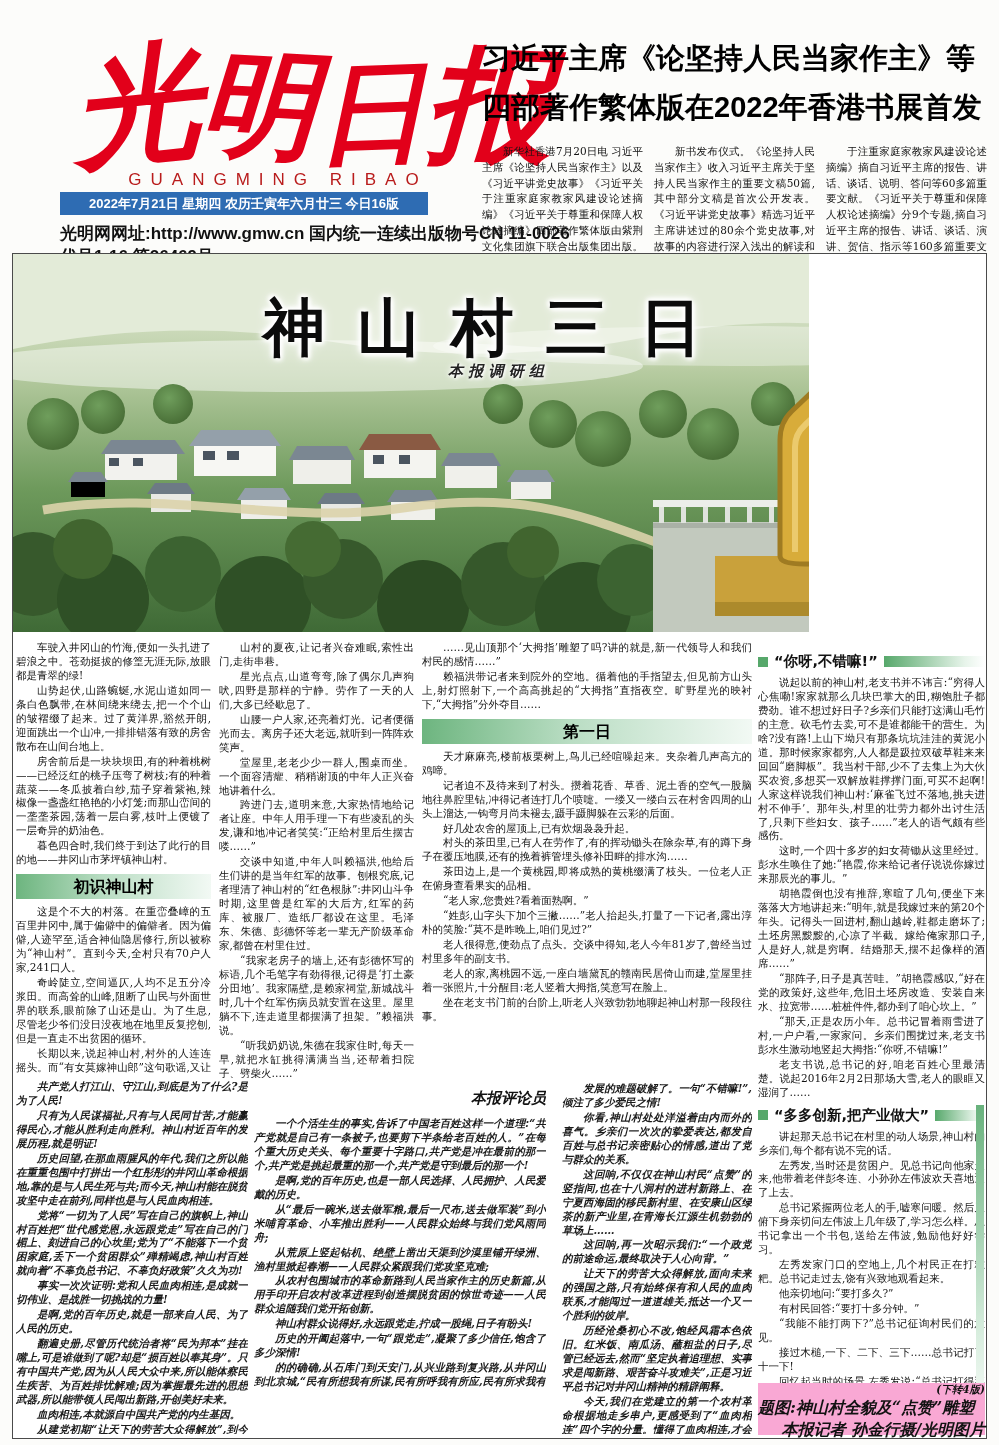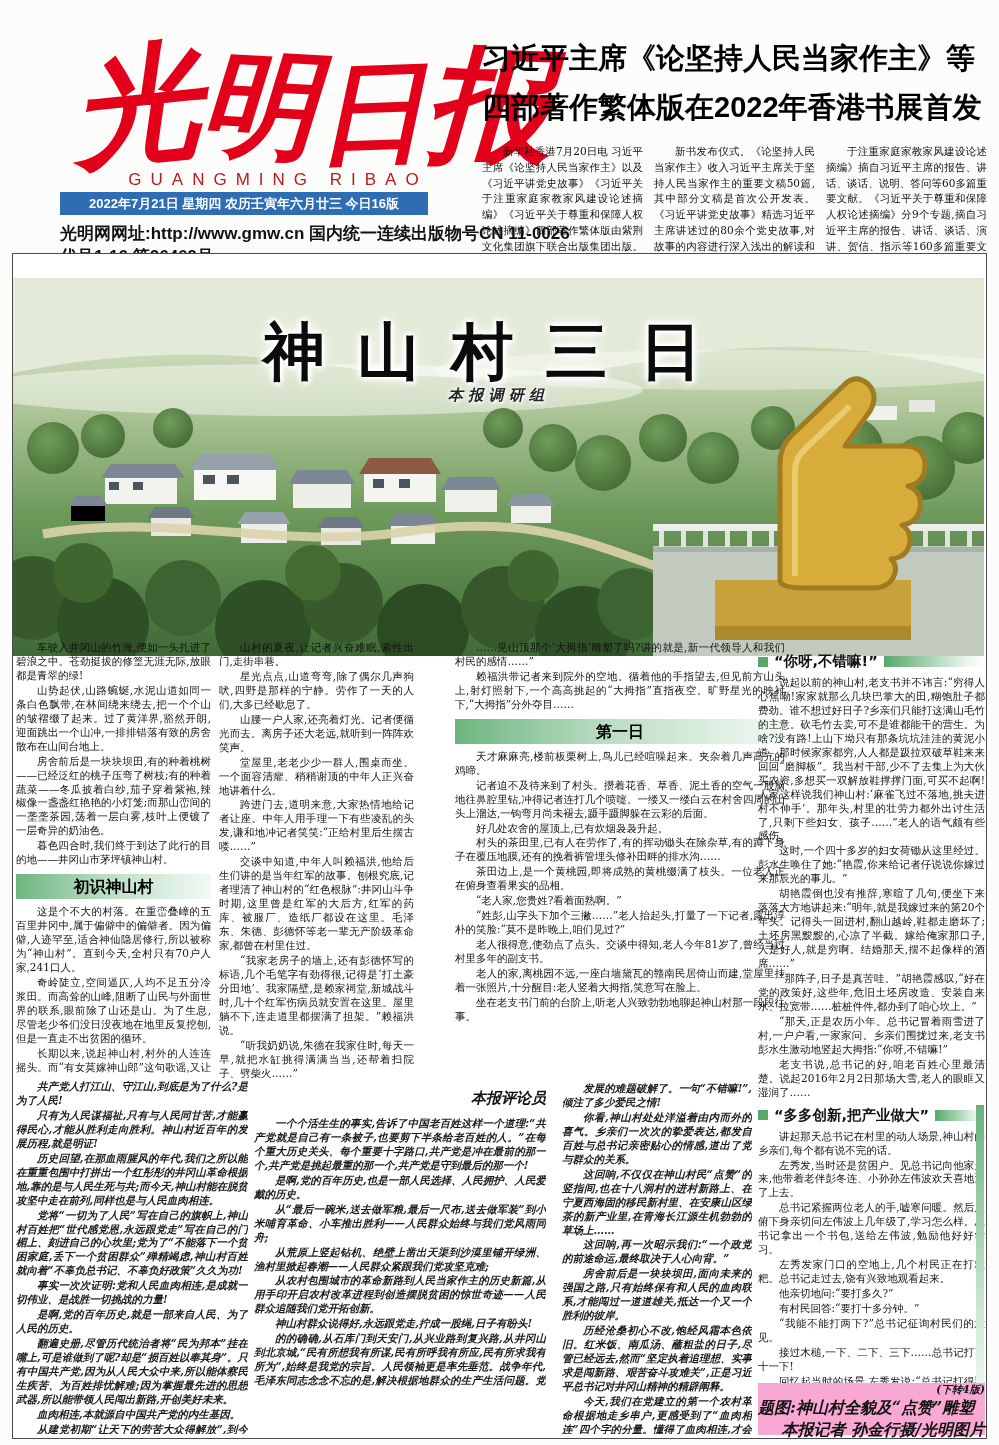--- a/index.html
+++ b/index.html
@@ -76,21 +76,21 @@
         </div>
       <div class="c">
         <p>于注重家庭家教家风建设论述摘编》摘自习近平主席的报告、讲话、谈话、说明、答问等60多篇重要文献。《习近平关于尊重和保障人权论述摘编》分9个专题,摘自习近平主席的报告、讲话、谈话、演讲、贺信、指示等160多篇重要文献。</p>
         <div class="turn">(下转2版)</div>
       </div>
     </div>
   </div>
 
   <div class="abs frame" style="left:12px;top:253px;width:973px;height:1184px;"></div>
 
-  <div class="abs" style="left:13px;top:254px;width:971px;height:378px;overflow:hidden;margin-top:24px;">
+  <div class="abs" style="left:13px;top:254px;width:796px;height:378px;overflow:hidden;">
     <svg width="971" height="378" viewBox="0 0 971 378">
       <defs>
         <linearGradient id="sky" x1="0" y1="0" x2="0" y2="1">
           <stop offset="0" stop-color="#eef2e6"></stop>
             <stop offset="0.3" stop-color="#b9cda3"></stop>
           <stop offset="0.62" stop-color="#6e9a5c"></stop>
             <stop offset="1" stop-color="#3f6a36"></stop>
         </linearGradient>
         <radialGradient id="tree" cx="0.4" cy="0.35" r="0.8">
           <stop offset="0" stop-color="#6f9e5c"></stop>
@@ -216,21 +216,21 @@
         <p>星光点点,山道弯弯,除了偶尔几声狗吠,四野是那样的宁静。劳作了一天的人们,大多已经歇息了。</p>
         <p>山腰一户人家,还亮着灯光。记者便循光而去。离房子还大老远,就听到一阵阵欢笑声。</p>
         <p>堂屋里,老老少少一群人,围桌而坐。一个面容清癯、稍稍谢顶的中年人正兴奋地讲着什么。</p>
         <p>跨进门去,道明来意,大家热情地给记者让座。中年人用手理一下有些凌乱的头发,谦和地冲记者笑笑:“正给村里后生摆古喽……”</p>
         <p>交谈中知道,中年人叫赖福洪,他给后生们讲的是当年红军的故事。刨根究底,记者理清了神山村的“红色根脉”:井冈山斗争时期,这里曾是红军的大后方,红军的药库、被服厂、造纸厂都设在这里。毛泽东、朱德、彭德怀等老一辈无产阶级革命家,都曾在村里住过。</p>
         <p>“我家老房子的墙上,还有彭德怀写的标语,几个毛笔字有劲得很,记得是‘打土豪分田地’。我家隔壁,是赖家祠堂,新城战斗时,几十个红军伤病员就安置在这里。屋里躺不下,连走道里都摆满了担架。”赖福洪说。</p>
         <p>“听我奶奶说,朱德在我家住时,每天一早,就把水缸挑得满满当当,还帮着扫院子、劈柴火……”</p>
       </div>
   </div>
 
-  <div class="abs col" style="left:422px;top:641px;width:330px;height:434px;margin-left:33px;">
+  <div class="abs col" style="left:422px;top:641px;width:330px;height:434px;">
     <div>
         <p>……见山顶那个‘大拇指’雕塑了吗?讲的就是,新一代领导人和我们村民的感情……”</p>
         <p>赖福洪带记者来到院外的空地。循着他的手指望去,但见前方山头上,射灯照射下,一个高高挑起的“大拇指”直指夜空。旷野星光的映衬下,“大拇指”分外夺目……</p>
       </div>
     <div class="sectbar">第一日</div>
     <div>
         <p>天才麻麻亮,楼前板栗树上,鸟儿已经喧噪起来。夹杂着几声高亢的鸡啼。</p>
         <p>记者迫不及待来到了村头。攒着花香、草香、泥土香的空气一股脑地往鼻腔里钻,冲得记者连打几个喷嚏。一缕又一缕白云在村舍四周的山头上溜达,一钩弯月尚未褪去,蹑手蹑脚躲在云彩的后面。</p>
         <p>好几处农舍的屋顶上,已有炊烟袅袅升起。</p>
         <p>村头的茶田里,已有人在劳作了,有的挥动锄头在除杂草,有的蹲下身子在覆压地膜,还有的挽着裤管埋头修补田畔的排水沟……</p>
@@ -259,31 +259,32 @@
 
   <div class="abs" style="left:254px;top:1082px;width:292px;height:352px;overflow:hidden;">
     <div class="edBy">本报评论员</div>
     <div class="col kai" style="height:270px;overflow:hidden;">
         <p>一个个活生生的事实,告诉了中国老百姓这样一个道理:“共产党就是自己有一条被子,也要剪下半条给老百姓的人。”在每个重大历史关头、每个重要十字路口,共产党是冲在最前的那一个,共产党是挑起最重的那一个,共产党是守到最后的那一个!</p>
         <p>是啊,党的百年历史,也是一部人民选择、人民拥护、人民爱戴的历史。</p>
         <p>从“最后一碗米,送去做军粮,最后一尺布,送去做军装”到小米哺育革命、小车推出胜利——人民群众始终与我们党风雨同舟;</p>
         <p>从荒原上竖起钻机、绝壁上凿出天渠到沙漠里铺开绿洲、渔村里掀起春潮——人民群众紧跟我们党攻坚克难;</p>
         <p>从农村包围城市的革命新路到人民当家作主的历史新篇,从用手印开启农村改革进程到创造摆脱贫困的惊世奇迹——人民群众追随我们党开拓创新。</p>
         <p>神山村群众说得好,永远跟党走,拧成一股绳,日子有盼头!</p>
+        <p>历史的开阖起落中,一句“跟党走”,凝聚了多少信任,饱含了多少深情!</p>
         <p>的的确确,从石库门到天安门,从兴业路到复兴路,从井冈山到北京城,“民有所想我有所谋,民有所呼我有所应,民有所求我有所为”,始终是我党的宗旨。人民领袖更是率先垂范。战争年代,毛泽东同志念念不忘的是,解决根据地群众的生产生活问题。党的十八大以来,习近平总书记走遍了十四个集中连片特困地区,50多次调研扶贫工作,从黄土地到黑土地,从吕梁山区到罗霄山脉,从零下十……</p>
       </div>
   </div>
 
   <div class="abs col kai" style="left:562px;top:1082px;width:190px;height:352px;">
     <div>
         <p>发展的难题破解了。一句“不错嘛!”,倾注了多少爱民之情!</p>
         <p>你看,神山村处处洋溢着由内而外的喜气。乡亲们一次次的挚爱表达,都发自百姓与总书记亲密贴心的情感,道出了党与群众的关系。</p>
         <p>这回响,不仅仅在神山村民“点赞”的竖指间,也在十八洞村的进村新路上、在宁夏西海固的移民新村里、在安康山区绿茶的新产业里,在青海长江源生机勃勃的草场上……</p>
         <p>这回响,再一次昭示我们:“一个政党的前途命运,最终取决于人心向背。”</p>
-        <p>房舍前后是一块块坝田,面向未来的强国之路,只有始终保有和人民的血肉联系,才能闯过一道道雄关,抵达一个又一个胜利的彼岸。</p>
+        <p>让天下的劳苦大众得解放,面向未来的强国之路,只有始终保有和人民的血肉联系,才能闯过一道道雄关,抵达一个又一个胜利的彼岸。</p>
         <p>历经沧桑初心不改,饱经风霜本色依旧。红米饭、南瓜汤、蘸粗盐的日子,尽管已经远去,然而“坚定执着追理想、实事求是闯新路、艰苦奋斗攻难关”,正是习近平总书记对井冈山精神的精辟阐释。</p>
         <p>今天,我们在党建立的第一个农村革命根据地走乡串户,更感受到了“血肉相连”四个字的分量。懂得了血肉相连,才会懂得神山村发生的翻天覆地之变,懂得中国站起来、富起来、强起来的壮阔历程;懂得把握历史大势、听人民心声、向未来畅想,这对一个饱经忧患却生生不息的民族意味着什么。</p>
       </div>
   </div>
 
   <div class="abs col" style="left:758px;top:646px;width:227px;height:737px;">
     <div class="inhead">
       <span class="sq"></span>
       <span class="t">“你呀,不错嘛!”</span>
       <span class="bar"></span>

